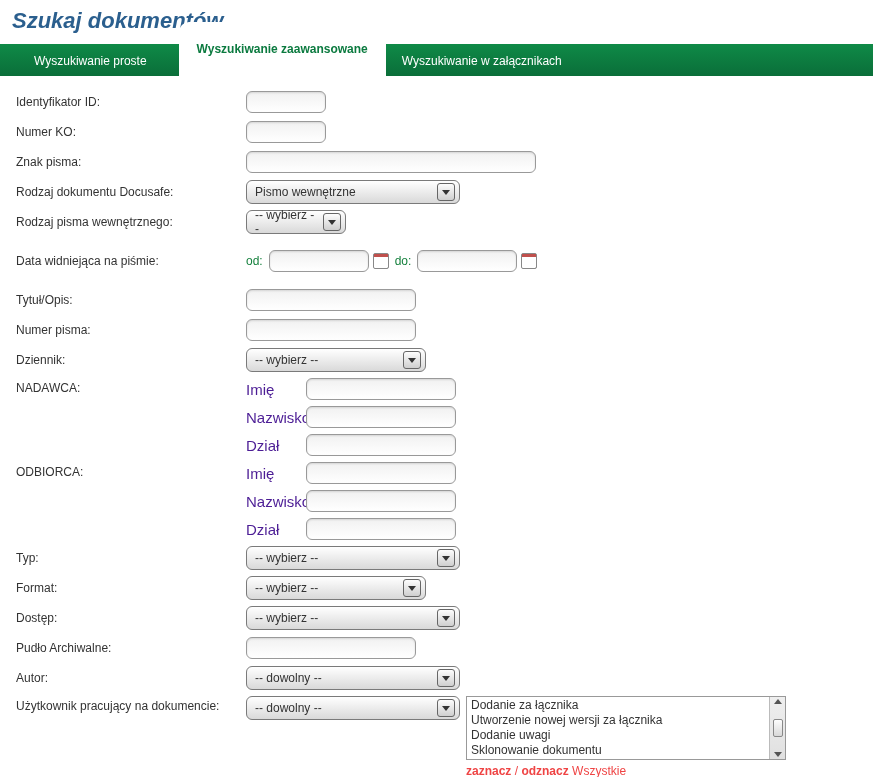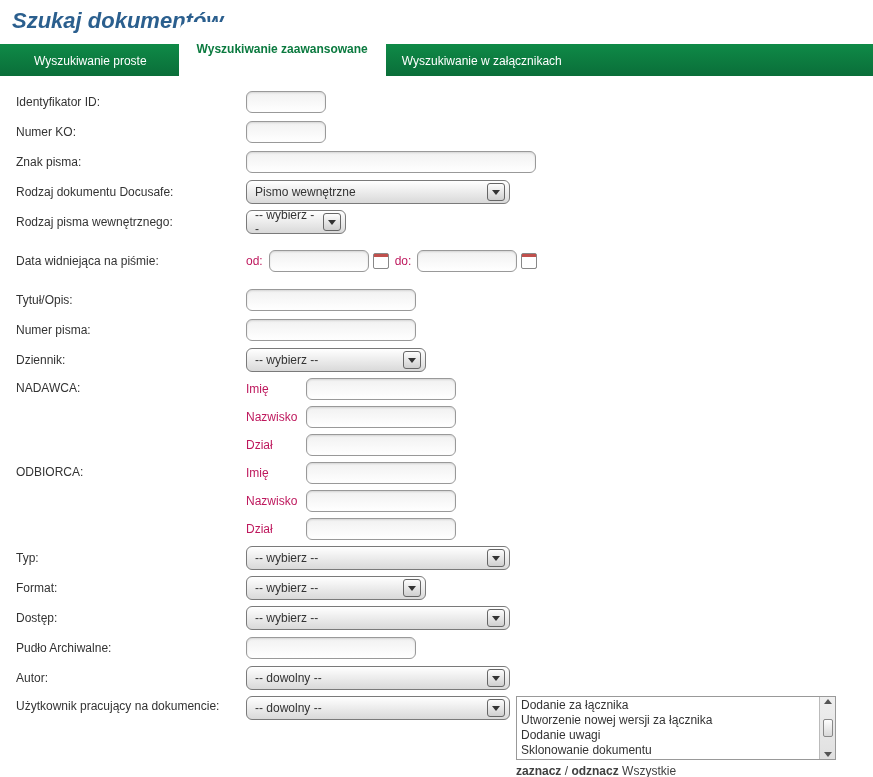--- a/index.html
+++ b/index.html
@@ -53,25 +53,25 @@
     margin-bottom: 6px;
     min-height: 24px;
   }
   .label {
     width: 230px;
     color: #333;
     font-size: 12px;
   }
   .sub-label {
     width: 60px;
-    color: #be185d;
-    font-size: 12px;
+    color: #4c1d95;
+    font-size: 15px;
   }
   .sub-label-short {
-    color: #be185d;
+    color: #15803d;
     font-size: 12px;
     margin: 14px 6px;
   }
   input[type=text].txt {
     border: 1px solid #999;
     border-radius: 6px;
     background: linear-gradient(#f1f1f1, #ffffff);
     height: 22px;
     padding: 2px 6px;
     font-size: 12px;
@@ -108,21 +108,21 @@
     margin-left: 6px;
   }
   .sel .sel-btn::after {
     content: "";
     border-left: 4px solid transparent;
     border-right: 4px solid transparent;
     border-top: 5px solid #333;
   }
   .sel.w85  { width: 85px; }
   .sel.w180 { width: 180px; }
-  .sel.w270 { width: 264px; }
+  .sel.w270 { width: 214px; }
   .sel.w80  { width: 80px; }
   
   .cal-icon {
     display: inline-block;
     width: 16px;
     height: 16px;
     border: 1px solid #888;
     border-radius: 2px;
     background:
       linear-gradient(#fff,#fff) padding-box,
@@ -186,21 +186,21 @@
   .sb-thumb {
     width: 10px;
     height: 18px;
     border: 1px solid #888;
     border-radius: 2px;
     background: linear-gradient(#fdfdfd,#d8d8d8);
   }
   .zaznacz-line {
     margin-top: 4px;
     font-size: 12px;
-    color: #404040;
+    color: #ef4444;
   }
   .zaznacz-line .bold { font-weight: bold; }
 </style>
 </head>
 <body>
 
 <h1 class="page-title">Szukaj dokumentów</h1>
 
 <div class="tab-bar">
   <div class="tab">Wyszukiwanie proste</div>

